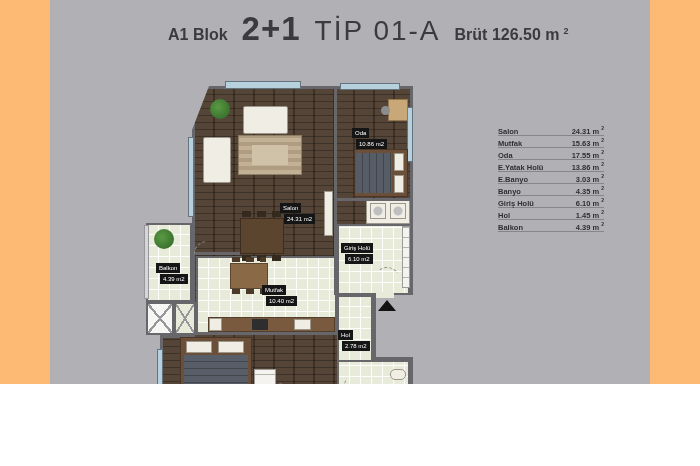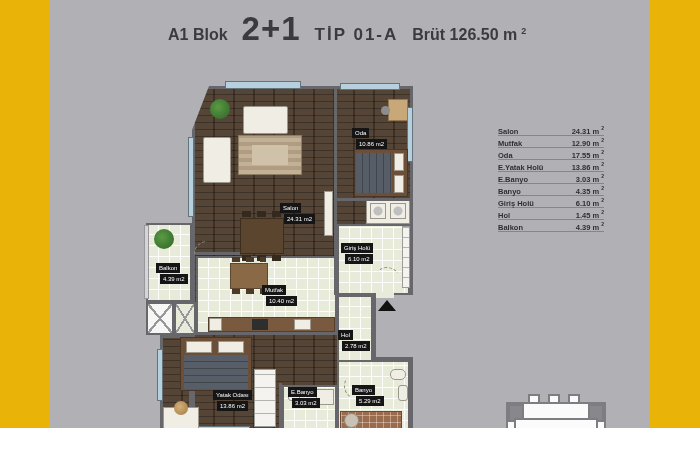--- a/index.html
+++ b/index.html
@@ -1,25 +1,25 @@
 <!DOCTYPE html>
 <html><head>
 <meta charset="utf-8">
 <style>
   html,body{margin:0;padding:0;background:#ffffff;}
-  .stage{position:relative;width:700px;height:428px;background:#eab308;overflow:hidden;
+  .stage{position:relative;width:700px;height:384px;background:#fdba74;overflow:hidden;
          font-family:"Liberation Sans",sans-serif;}
   .canvas{position:absolute;left:50px;top:0;width:600px;height:466px;background:#b1b1b5;}
   .abs{position:absolute;}
 
   
   .title{position:absolute;left:168px;top:10px;display:flex;align-items:baseline;gap:14px;color:#3b3b3e;}
   .t-block{font-size:16px;font-weight:600;}
   .t-type{font-size:33px;font-weight:600;letter-spacing:1px;}
-  .t-tip{font-size:17px;font-weight:700;letter-spacing:2px;}
+  .t-tip{font-size:28px;font-weight:400;letter-spacing:2px;}
   .t-gross{font-size:16px;font-weight:600;}
   .tsup{font-size:9px;vertical-align:super;margin-left:4px;font-weight:600;}
 
   
   .legend{position:absolute;left:498px;top:124px;width:106px;}
   .lrow{display:flex;justify-content:space-between;align-items:baseline;height:10px;
         border-bottom:1px solid #85858c;font-size:7.5px;font-weight:700;color:#2f2f33;padding-top:1px;}
   .lsup{font-size:5px;vertical-align:super;margin-left:2px;}
 
   
@@ -65,21 +65,21 @@
     <span class="t-gross"><span>Brüt 126.50 m</span><span class="tsup">2</span></span>
   </div>
 
   <div class="legend">
     <div class="lrow">
         <span>Salon</span>
         <span><span>24.31 m</span><span class="lsup">2</span></span>
       </div>
     <div class="lrow">
         <span>Mutfak</span>
-        <span><span>12.90 m</span><span class="lsup">2</span></span>
+        <span><span>15.63 m</span><span class="lsup">2</span></span>
       </div>
     <div class="lrow">
         <span>Oda</span>
         <span><span>17.55 m</span><span class="lsup">2</span></span>
       </div>
     <div class="lrow">
         <span>E.Yatak Holü</span>
         <span><span>13.86 m</span><span class="lsup">2</span></span>
       </div>
     <div class="lrow">

